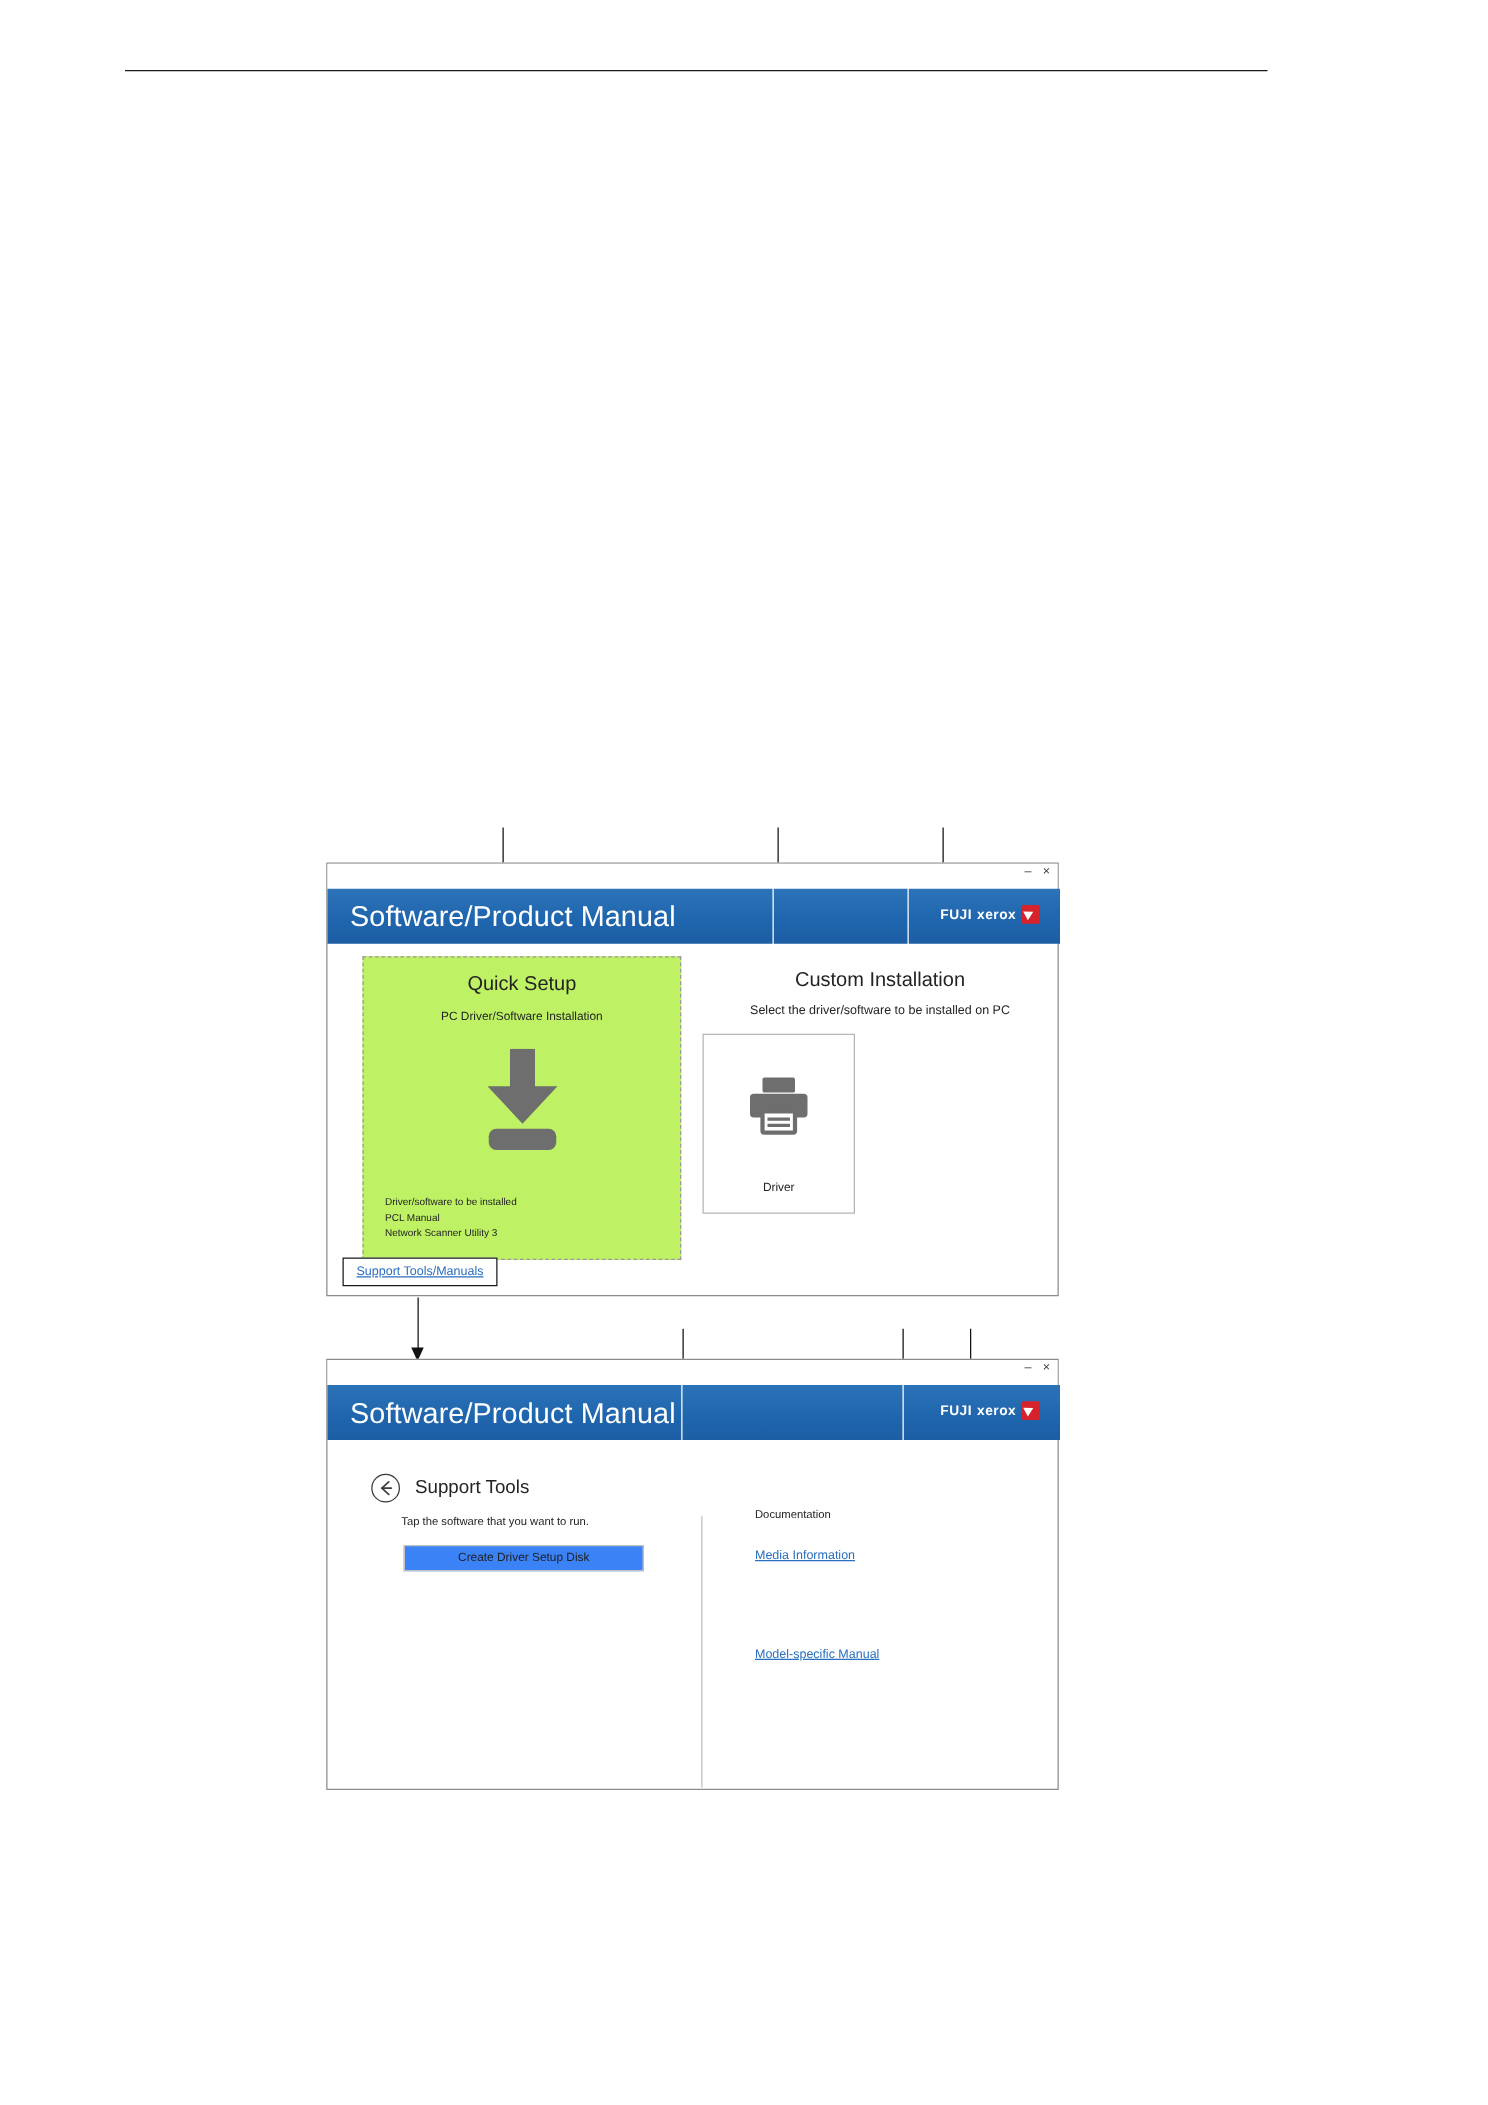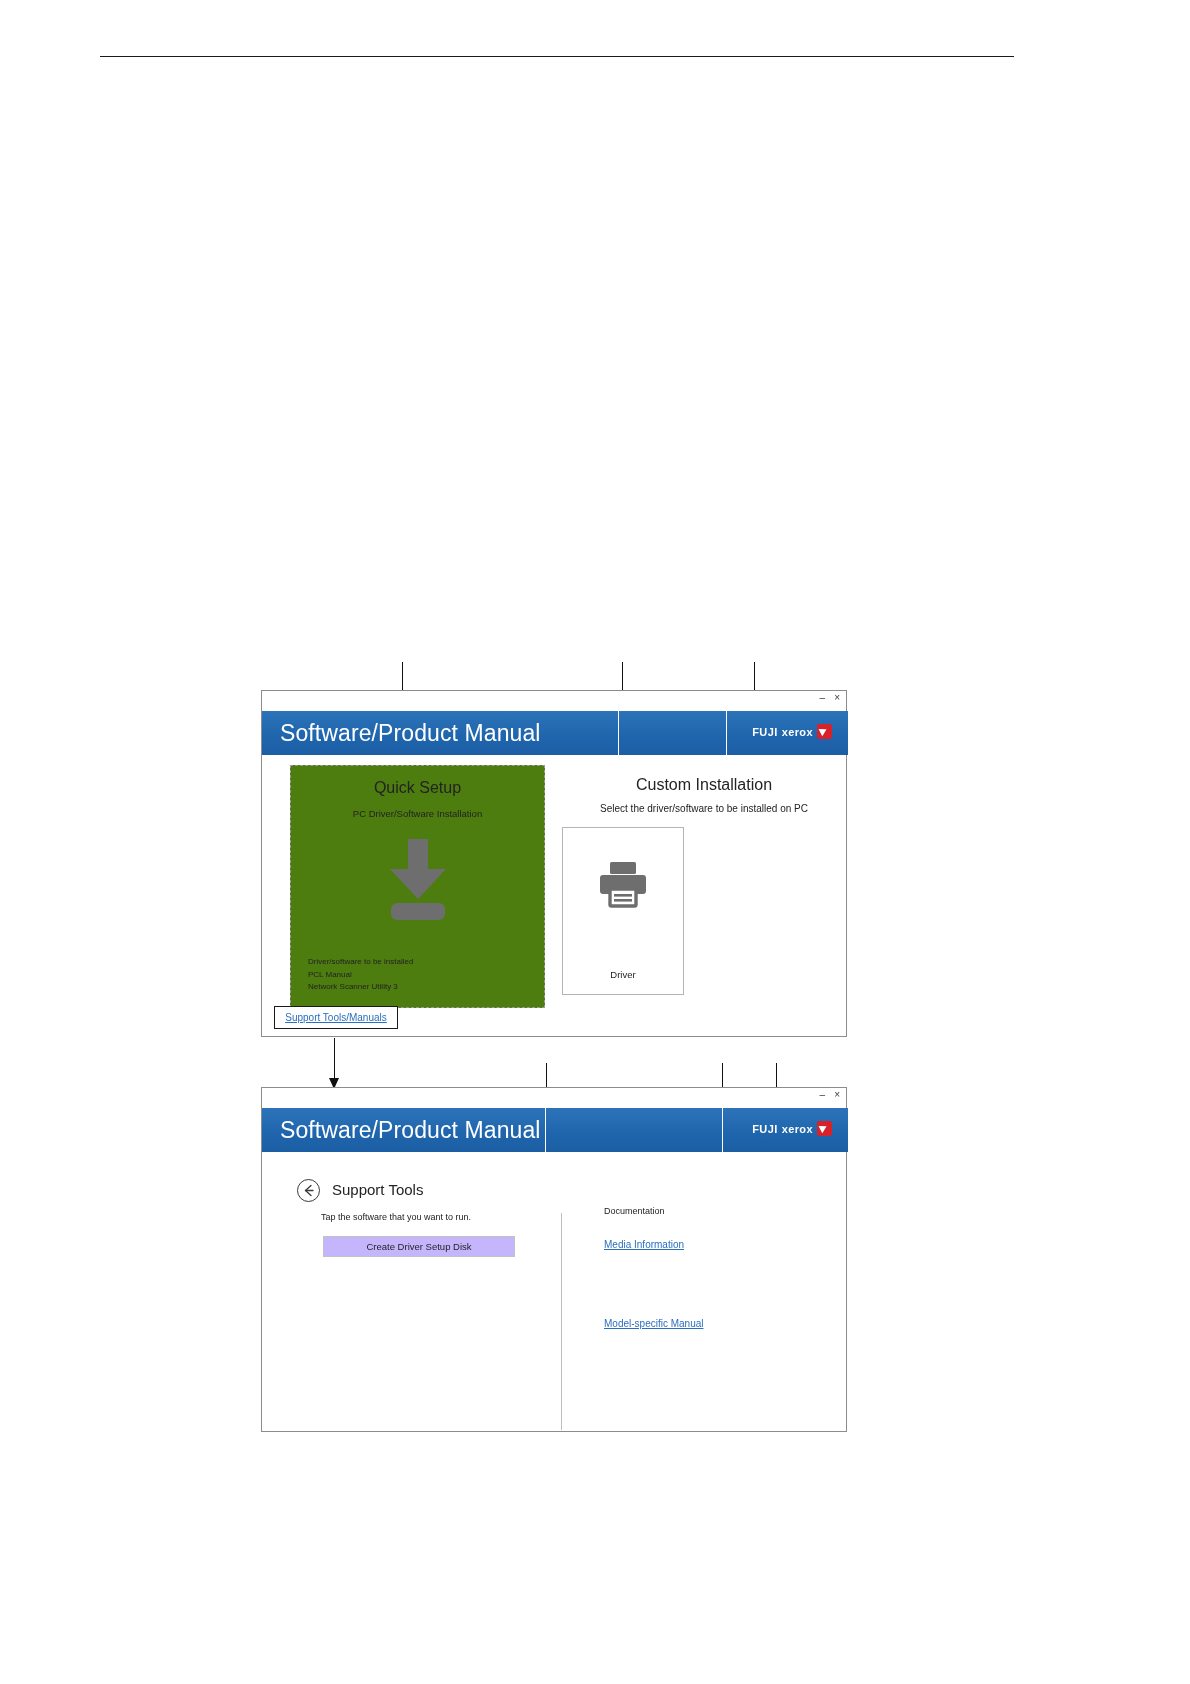--- a/index.html
+++ b/index.html
@@ -46,21 +46,21 @@
     display:inline-block;position:relative;
   }
   .logo .lg-mark::after{
     content:"";position:absolute;left:3px;top:3px;width:0;height:0;
     border-left:7px solid #ffffff;border-top:4px solid transparent;border-bottom:4px solid transparent;
     transform:rotate(-28deg);
   }
 
   
   .quick-panel{
-    position:absolute;border:1px dashed #9a9a9a;box-sizing:border-box;background:#4d7c0f;
+    position:absolute;border:1px dashed #9a9a9a;box-sizing:border-box;background:#bef264;
   }
   .qs-title{position:absolute;width:100%;text-align:center;font-size:16px;color:#232323;}
   .qs-sub{position:absolute;width:100%;text-align:center;font-size:9.5px;color:#232323;}
   .qs-list{position:absolute;font-size:8px;line-height:12.5px;color:#232323;}
 
   .dl-icon{position:absolute;}
   .custom-title{position:absolute;font-size:16px;color:#232323;white-space:nowrap;text-align:center;}
   .custom-sub{position:absolute;font-size:10px;color:#232323;white-space:nowrap;text-align:center;}
 
   .tile{
@@ -81,21 +81,21 @@
   }
 
   
   .back-circle{
     position:absolute;width:23px;height:23px;border:1.3px solid #3a3a3a;border-radius:50%;
     box-sizing:border-box;
   }
   .st-head{position:absolute;font-size:15px;color:#232323;white-space:nowrap;}
   .st-sub{position:absolute;font-size:9px;color:#232323;white-space:nowrap;}
   .st-button{
-    position:absolute;background:#c4b5fd;border:1px solid #c2c2c2;box-sizing:border-box;
+    position:absolute;background:#3b82f6;border:1px solid #c2c2c2;box-sizing:border-box;
     display:flex;align-items:center;justify-content:center;
     font-size:9.5px;color:#1f1f1f;cursor:pointer;
   }
   .vdivider{position:absolute;width:1px;background:#bdbdbd;}
   .doc-head{position:absolute;font-size:9px;color:#232323;white-space:nowrap;}
   .doc-link{position:absolute;font-size:10px;color:#2a6fc0;text-decoration:underline;white-space:nowrap;cursor:pointer;}
 
   
   .lead-v{position:absolute;width:1.4px;background:#111;}
   .lead-h{position:absolute;height:1.4px;background:#111;}
@@ -158,21 +158,21 @@
       <div>Driver/software to be installed</div>
       <div>PCL Manual</div>
       <div>Network Scanner Utility 3</div>
     </div>
   </div>
 
   <div class="custom-title" style="left:300px;top:85px;width:284px;">Custom Installation</div>
 
   <div class="custom-sub" style="left:300px;top:112px;width:284px;">Select the driver/software to be installed on PC</div>
 
-  <div class="tile" style="left:300px;top:136px;width:122px;height:168px;">
+  <div class="tile" style="left:300px;top:136px;width:122px;height:144px;">
     <div class="tile-ico">
       <svg width="54" height="54" viewBox="0 0 54 54" aria-hidden="true">
         <rect x="14" y="4" width="26" height="12" rx="1.5" fill="#6e6e6e"></rect>
         <rect x="4" y="17" width="46" height="19" rx="3" fill="#6e6e6e"></rect>
         <rect x="14" y="31" width="26" height="17" rx="1.5" fill="#ffffff" stroke="#6e6e6e" stroke-width="3.4"></rect>
         <rect x="18" y="36" width="18" height="2.6" fill="#6e6e6e"></rect>
         <rect x="18" y="41" width="18" height="2.6" fill="#6e6e6e"></rect>
       </svg>
     </div>
     <div class="tile-label">Driver</div>

